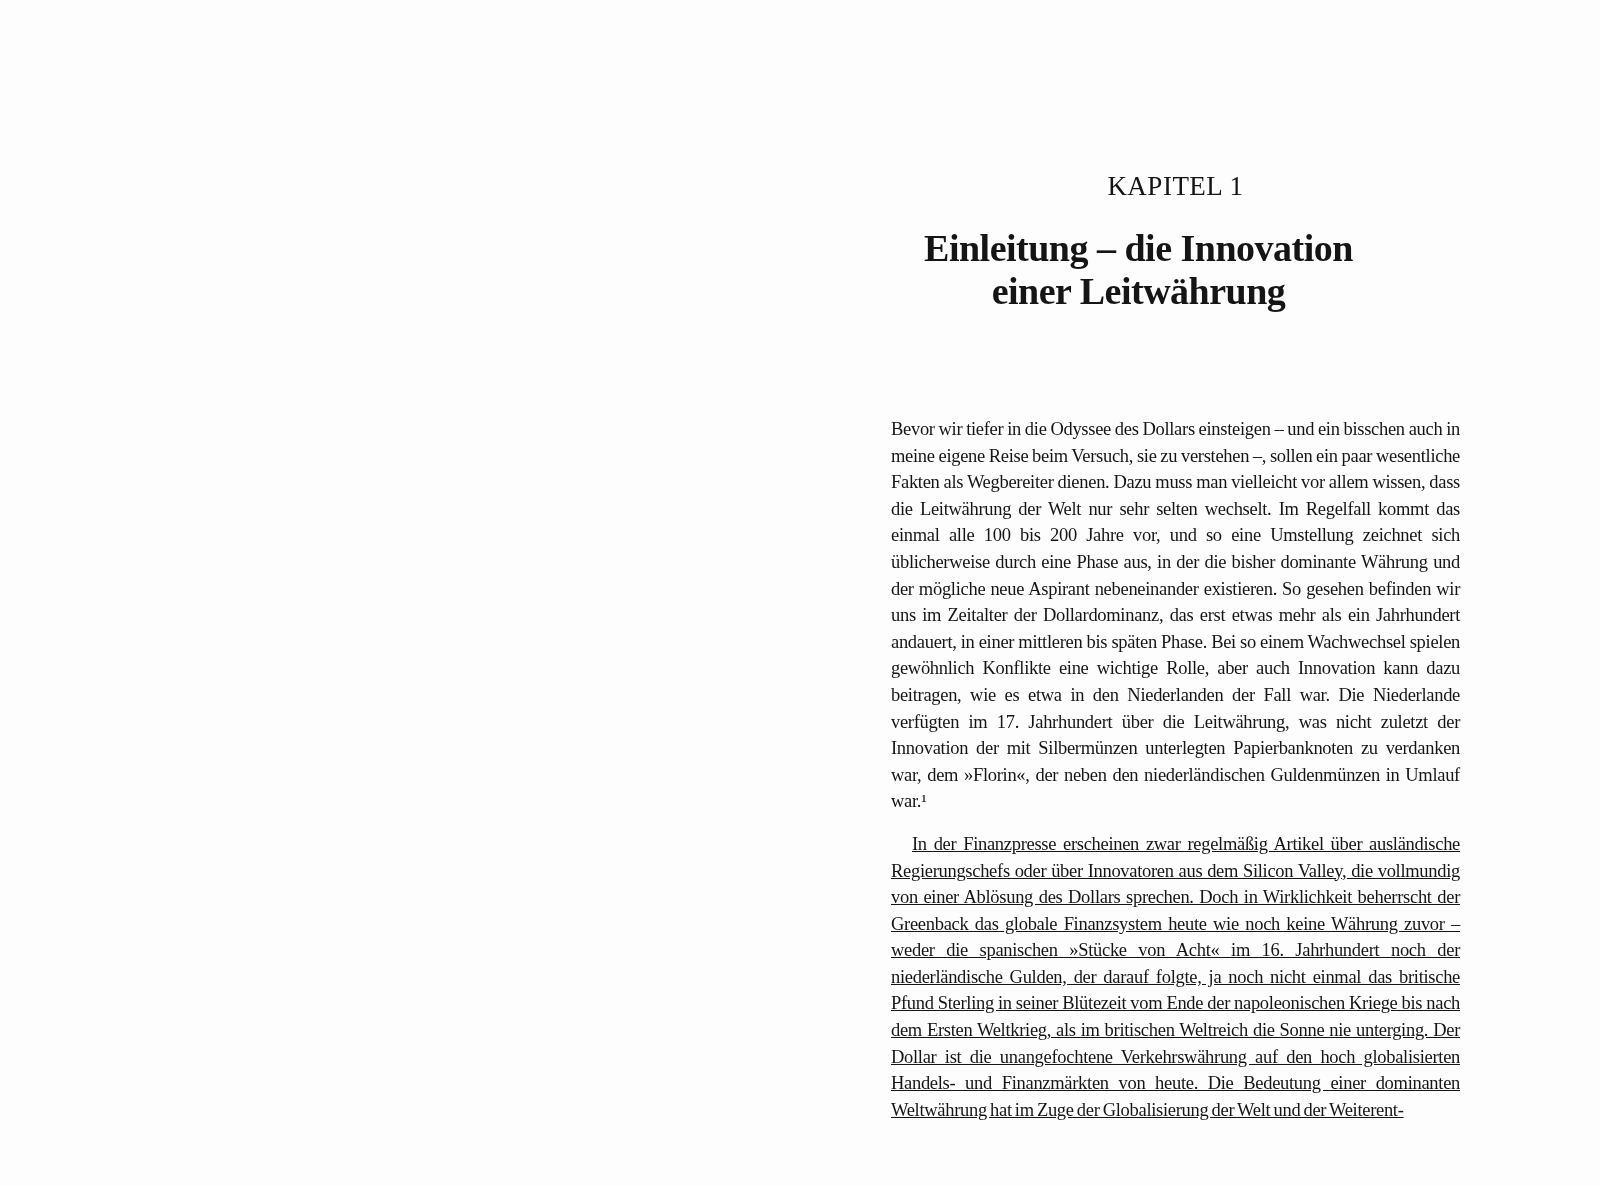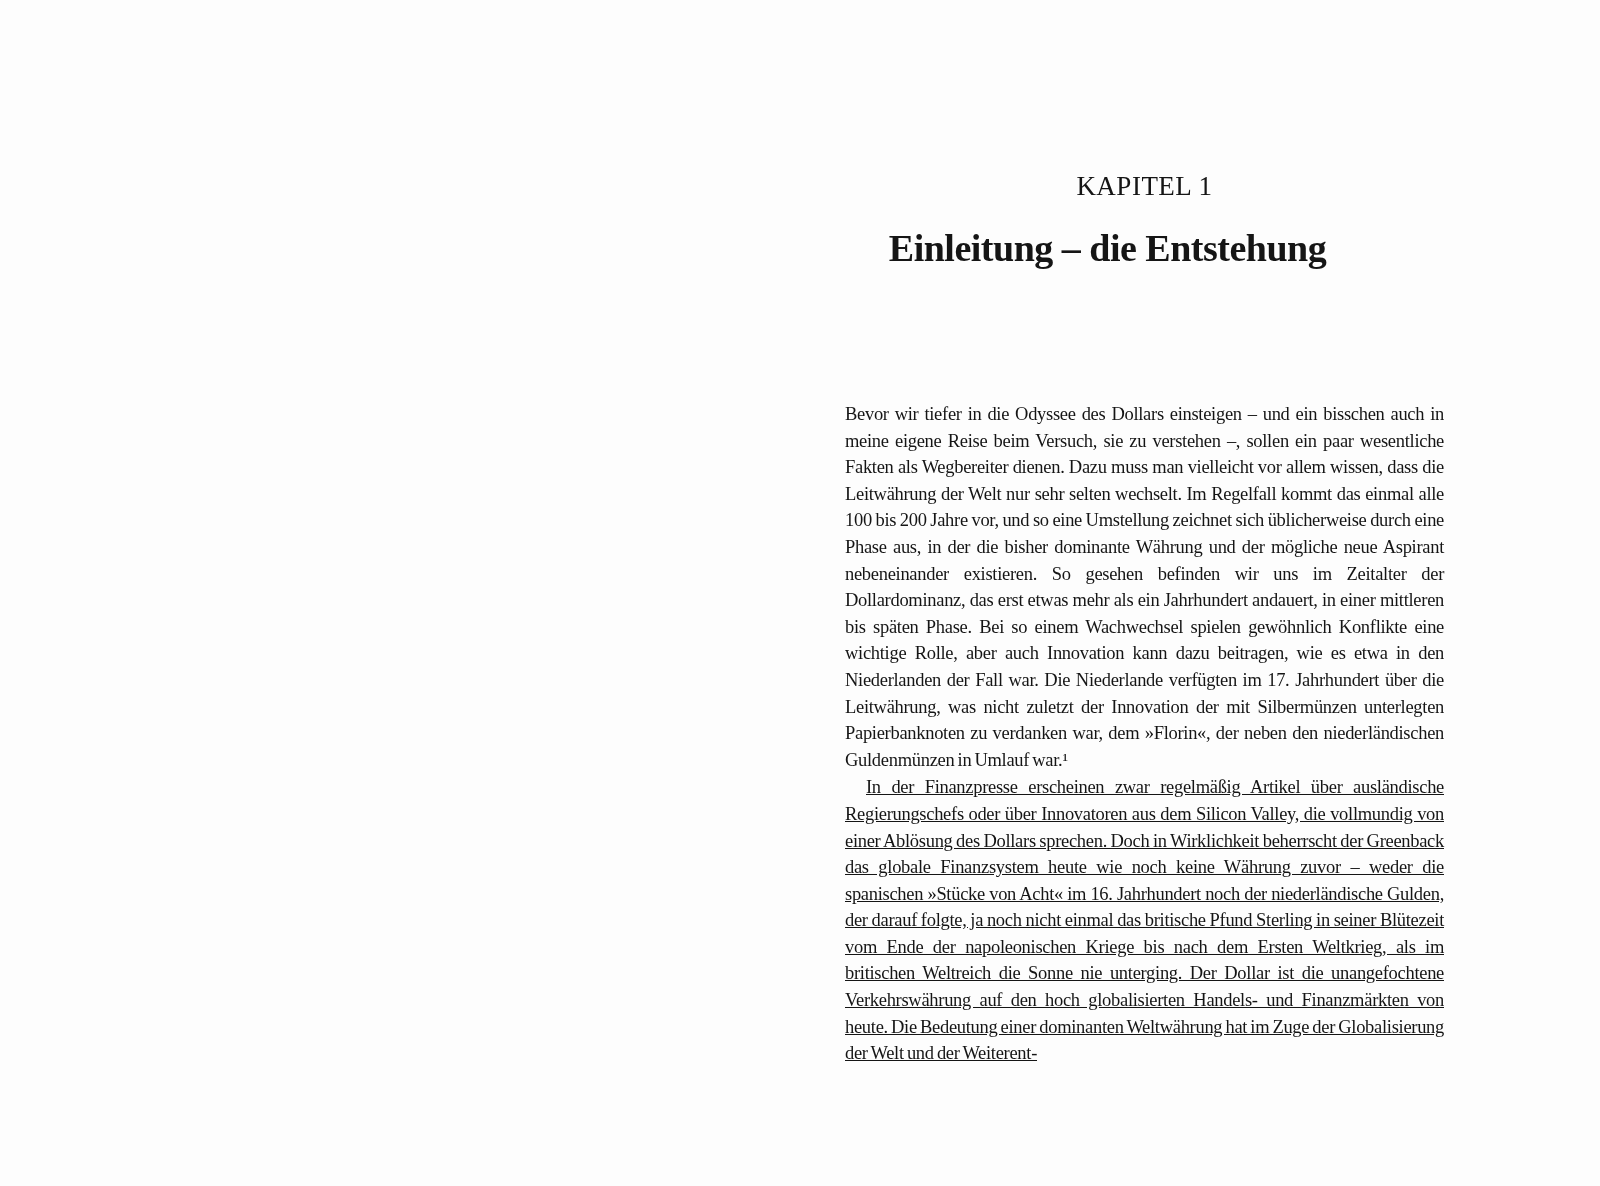--- a/index.html
+++ b/index.html
@@ -11,21 +11,21 @@
     position: relative;
     width: 1600px;
     height: 1186px;
     background: #fdfdfd;
     color: #151515;
     font-family: "Liberation Serif", "DejaVu Serif", serif;
     overflow: hidden;
   }
   .text-column {
     position: absolute;
-    left: 844px;
+    left: 875px;
     top: 0;
     width: 601px;
     height: 1186px;
   }
   .chapter-label {
     position: absolute;
     top: 171px;
     left: 0;
     width: 100%;
     text-align: center;
@@ -56,21 +56,21 @@
     width: 601px;
     font-size: 18.5px;
     line-height: 26.6px;
     letter-spacing: -0.3px;
     word-spacing: -1.2px;
     text-align: justify;
     hyphens: auto;
     -webkit-hyphens: auto;
   }
   .body-text p {
-    margin: 1px;
+    margin: 16px;
   }
   .body-text p + p {
     text-indent: 21px;
     text-decoration: underline;
   }
   .page-number {
     position: absolute;
     top: 1106px;
     left: 0;
     width: 100%;
@@ -81,21 +81,22 @@
 </style>
 </head>
 <body>
 
 <div class="page">
   <div class="text-column">
 
     <div class="chapter-label">KAPITEL 1</div>
 
     <h1 class="chapter-title">
-      <span class="title-line">Einleitung – die Entstehung</span>
+      <span class="title-line">Einleitung – die Innovation</span>
+      <span class="title-line">einer Leitwährung</span>
     </h1>
 
     <div class="body-text" lang="de">
       <p>Bevor wir tiefer in die Odyssee des Dollars einsteigen – und ein bisschen auch in meine eigene Reise beim Versuch, sie zu verstehen –, sollen ein paar wesentliche Fakten als Wegbereiter dienen. Dazu muss man vielleicht vor allem wissen, dass die Leitwährung der Welt nur sehr selten wechselt. Im Regelfall kommt das einmal alle 100 bis 200 Jahre vor, und so eine Umstellung zeichnet sich üblicherweise durch eine Phase aus, in der die bisher dominante Währung und der mögliche neue Aspirant nebeneinander existieren. So gesehen befinden wir uns im Zeitalter der Dollardominanz, das erst etwas mehr als ein Jahrhundert andauert, in einer mittleren bis späten Phase. Bei so einem Wachwechsel spielen gewöhnlich Konflikte eine wichtige Rolle, aber auch Innovation kann dazu beitragen, wie es etwa in den Niederlanden der Fall war. Die Niederlande verfügten im 17. Jahrhundert über die Leitwährung, was nicht zuletzt der Innovation der mit Silbermünzen unterlegten Papierbanknoten zu verdanken war, dem »Florin«, der neben den niederländischen Guldenmünzen in Umlauf war.¹</p>
       <p>In der Finanzpresse erscheinen zwar regelmäßig Artikel über ausländische Regierungschefs oder über Innovatoren aus dem Silicon Valley, die vollmundig von einer Ablösung des Dollars sprechen. Doch in Wirklichkeit beherrscht der Greenback das globale Finanzsystem heute wie noch keine Währung zuvor – weder die spanischen »Stücke von Acht« im 16. Jahrhundert noch der niederländische Gulden, der darauf folgte, ja noch nicht einmal das britische Pfund Sterling in seiner Blütezeit vom Ende der napoleonischen Kriege bis nach dem Ersten Weltkrieg, als im britischen Weltreich die Sonne nie unterging. Der Dollar ist die unangefochtene Verkehrswährung auf den hoch globalisierten Handels- und Finanzmärkten von heute. Die Bedeutung einer dominanten Weltwährung hat im Zuge der Globalisierung der Welt und der Weiterent-</p>
     </div>
 
 
   </div>
 </div>

